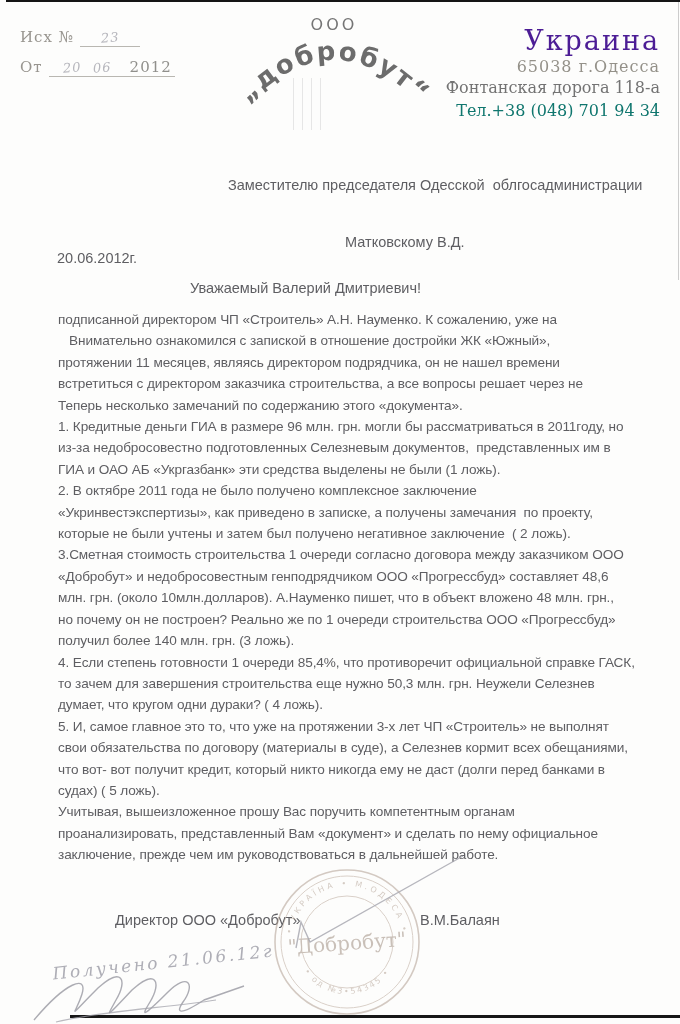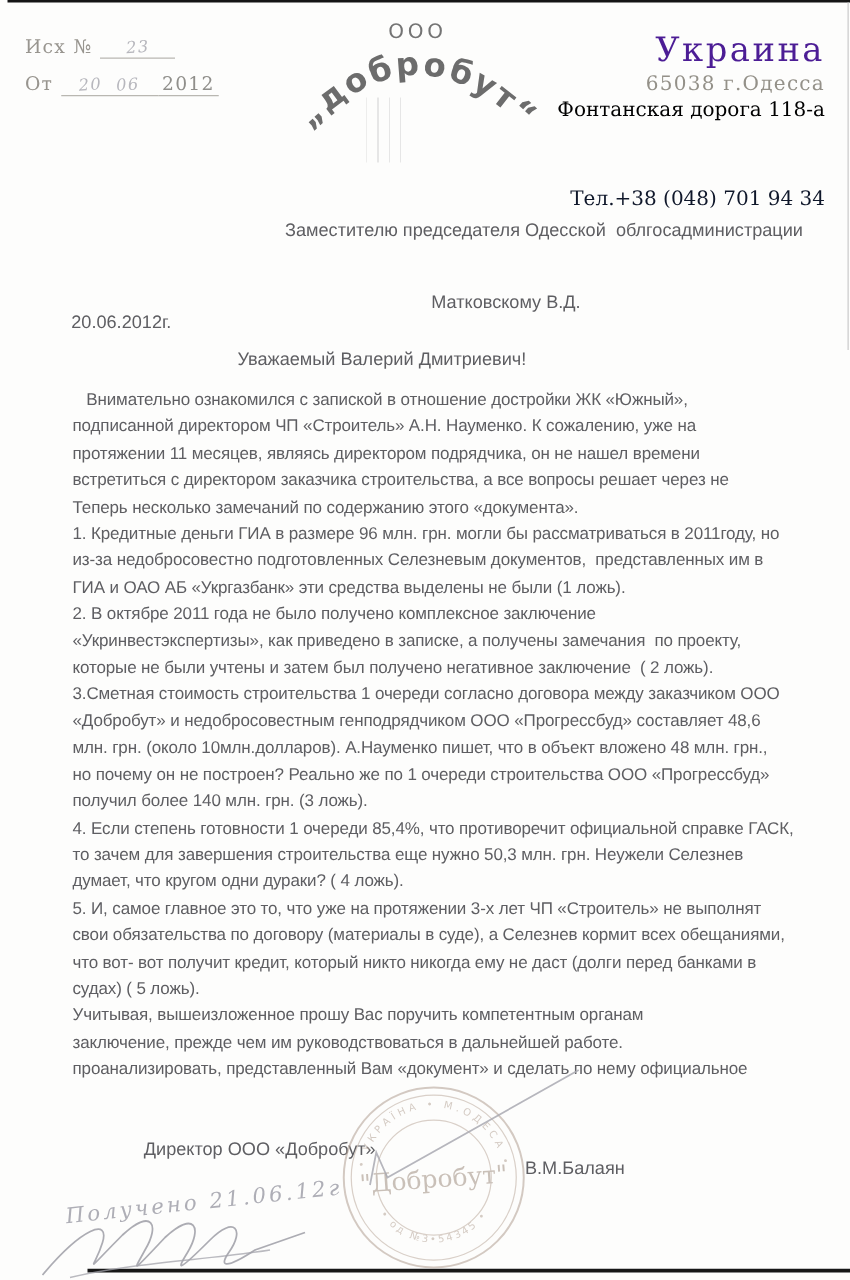--- a/index.html
+++ b/index.html
@@ -28,35 +28,35 @@
   .logo{position:absolute;left:236px;top:8px;width:196px;height:118px;}
   .ghost-mark{position:absolute;left:293px;top:78px;width:28px;height:52px;opacity:.22;
     background:repeating-linear-gradient(90deg,#9a9a9a 0 1px,transparent 1px 9px);
     filter:blur(.4px);}
 
   
   .addr{position:absolute;right:20px;top:26px;text-align:right;
     font-family:"DejaVu Serif", serif;color:#8f8f8b;}
   .addr-country{font-size:27px;letter-spacing:2px;color:#4c1d95;line-height:1.1;}
   .addr-city{font-size:16px;letter-spacing:1px;color:#949189;line-height:1.35;}
-  .addr-street{font-size:16px;color:#000000;line-height:1.4;}
-  .addr-phone{font-size:16px;color:#0f172a;line-height:1.4;margin-top:48px;}
+  .addr-street{font-size:16px;color:#737373;line-height:1.4;}
+  .addr-phone{font-size:16px;color:#0f766e;line-height:1.4;}
 
   .txt{position:absolute;color:#5e5e62;font-size:14.5px;white-space:pre;}
   .recipient-1{left:228px;top:177px;}
   .recipient-2{left:345px;top:234px;}
   .letter-date{left:57px;top:250px;}
   .salutation{left:190px;top:280px;}
 
   .body-block{position:absolute;left:58px;top:309px;width:590px;}
   .body-line{white-space:pre;font-size:13.6px;line-height:21.4px;
     color:#5e5e62;letter-spacing:-.1px;}
 
   .sig-position{left:115px;top:912px;}
-  .sig-name{left:420px;top:912px;margin-top:15px;}
+  .sig-name{left:420px;top:912px;}
 
   .stamp{position:absolute;left:271px;top:866px;width:152px;height:152px;opacity:.55;}
   .pen-stroke{position:absolute;left:258px;top:846px;width:230px;height:170px;}
 
   .received{position:absolute;left:52px;top:952px;transform:rotate(-6deg);
     font-family:"DejaVu Serif", serif;font-style:italic;font-size:17px;
     letter-spacing:2.5px;color:#aeaeb6;white-space:nowrap;}
   .scrawl{position:absolute;left:26px;top:970px;width:240px;height:56px;}
 </style>
 </head>
@@ -94,22 +94,22 @@
     <div class="addr-street">Фонтанская дорога 118-а</div>
     <div class="addr-phone">Тел.+38 (048) 701 94 34</div>
   </div>
 
   <div class="txt recipient-1">Заместителю председателя Одесской  облгосадминистрации</div>
   <div class="txt recipient-2">Матковскому В.Д.</div>
   <div class="txt letter-date">20.06.2012г.</div>
   <div class="txt salutation">Уважаемый Валерий Дмитриевич!</div>
 
   <div class="body-block">
+      <div class="body-line">подписанной директором ЧП «Строитель» А.Н. Науменко. К сожалению, уже на</div>
       <div class="body-line">   Внимательно ознакомился с запиской в отношение достройки ЖК «Южный»,</div>
-      <div class="body-line">подписанной директором ЧП «Строитель» А.Н. Науменко. К сожалению, уже на</div>
       <div class="body-line">протяжении 11 месяцев, являясь директором подрядчика, он не нашел времени</div>
       <div class="body-line">встретиться с директором заказчика строительства, а все вопросы решает через не</div>
       <div class="body-line">Теперь несколько замечаний по содержанию этого «документа».</div>
       <div class="body-line">1. Кредитные деньги ГИА в размере 96 млн. грн. могли бы рассматриваться в 2011году, но</div>
       <div class="body-line">из-за недобросовестно подготовленных Селезневым документов,  представленных им в</div>
       <div class="body-line">ГИА и ОАО АБ «Укргазбанк» эти средства выделены не были (1 ложь).</div>
       <div class="body-line">2. В октябре 2011 года не было получено комплексное заключение</div>
       <div class="body-line">«Укринвестэкспертизы», как приведено в записке, а получены замечания  по проекту,</div>
       <div class="body-line">которые не были учтены и затем был получено негативное заключение  ( 2 ложь).</div>
       <div class="body-line">3.Сметная стоимость строительства 1 очереди согласно договора между заказчиком ООО</div>
@@ -118,22 +118,22 @@
       <div class="body-line">но почему он не построен? Реально же по 1 очереди строительства ООО «Прогрессбуд»</div>
       <div class="body-line">получил более 140 млн. грн. (3 ложь).</div>
       <div class="body-line">4. Если степень готовности 1 очереди 85,4%, что противоречит официальной справке ГАСК,</div>
       <div class="body-line">то зачем для завершения строительства еще нужно 50,3 млн. грн. Неужели Селезнев</div>
       <div class="body-line">думает, что кругом одни дураки? ( 4 ложь).</div>
       <div class="body-line">5. И, самое главное это то, что уже на протяжении 3-х лет ЧП «Строитель» не выполнят</div>
       <div class="body-line">свои обязательства по договору (материалы в суде), а Селезнев кормит всех обещаниями,</div>
       <div class="body-line">что вот- вот получит кредит, который никто никогда ему не даст (долги перед банками в</div>
       <div class="body-line">судах) ( 5 ложь).</div>
       <div class="body-line">Учитывая, вышеизложенное прошу Вас поручить компетентным органам</div>
+      <div class="body-line">проанализировать, представленный Вам «документ» и сделать по нему официальное</div>
       <div class="body-line">заключение, прежде чем им руководствоваться в дальнейшей работе.</div>
-      <div class="body-line">проанализировать, представленный Вам «документ» и сделать по нему официальное</div>
     </div>
 
   <div class="txt sig-position">Директор ООО «Добробут»</div>
   <div class="txt sig-name">В.М.Балаян</div>
 
   <svg class="stamp" viewBox="0 0 152 152">
     <defs>
       <path id="ringTop" d="M 20,76 A 56,56 0 0 1 132,76" fill="none"></path>
       <path id="ringBottom" d="M 24,76 A 52,52 0 0 0 128,76" fill="none"></path>
     </defs>

